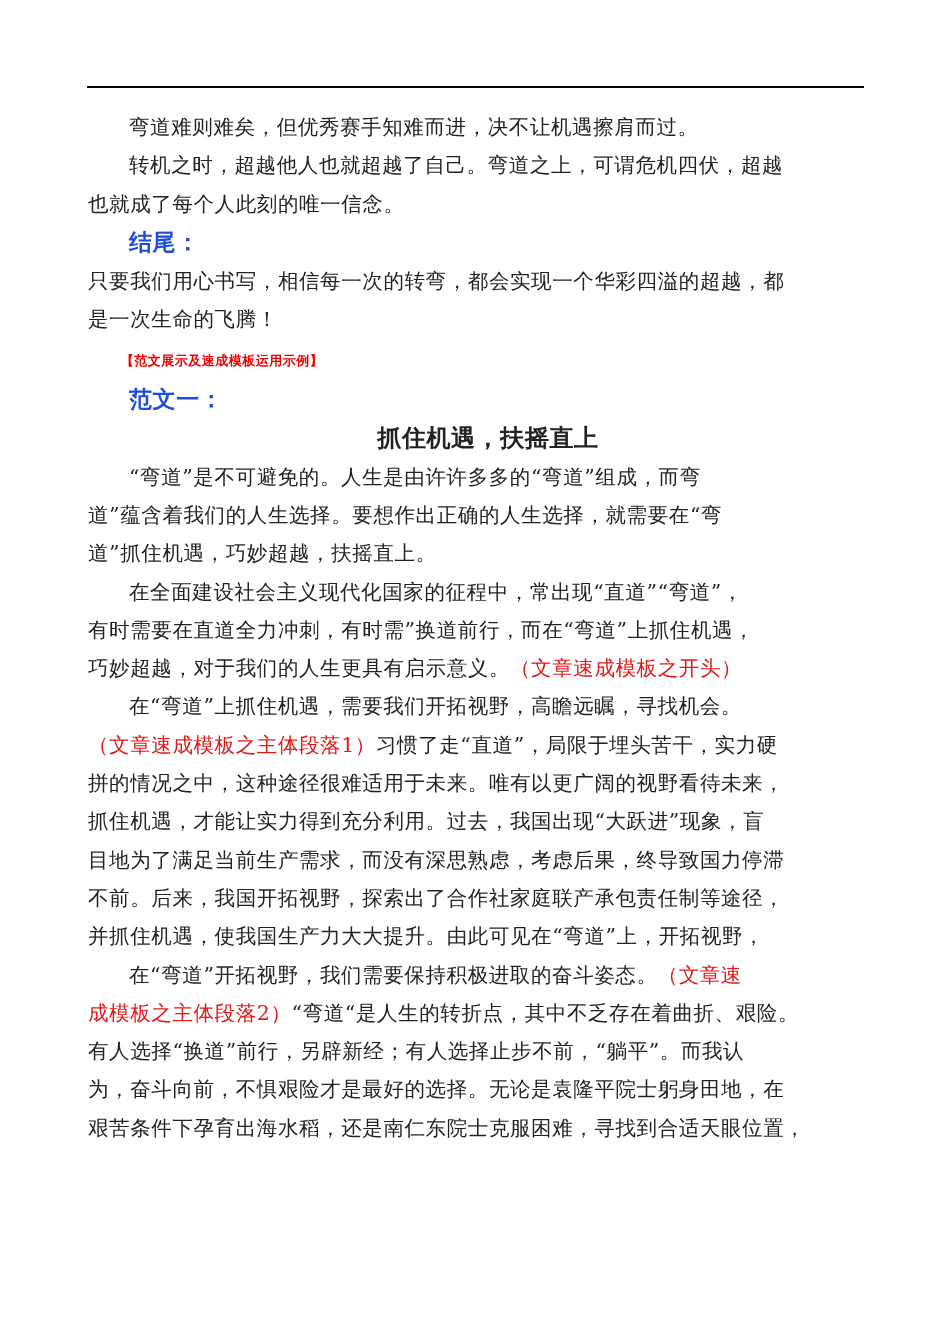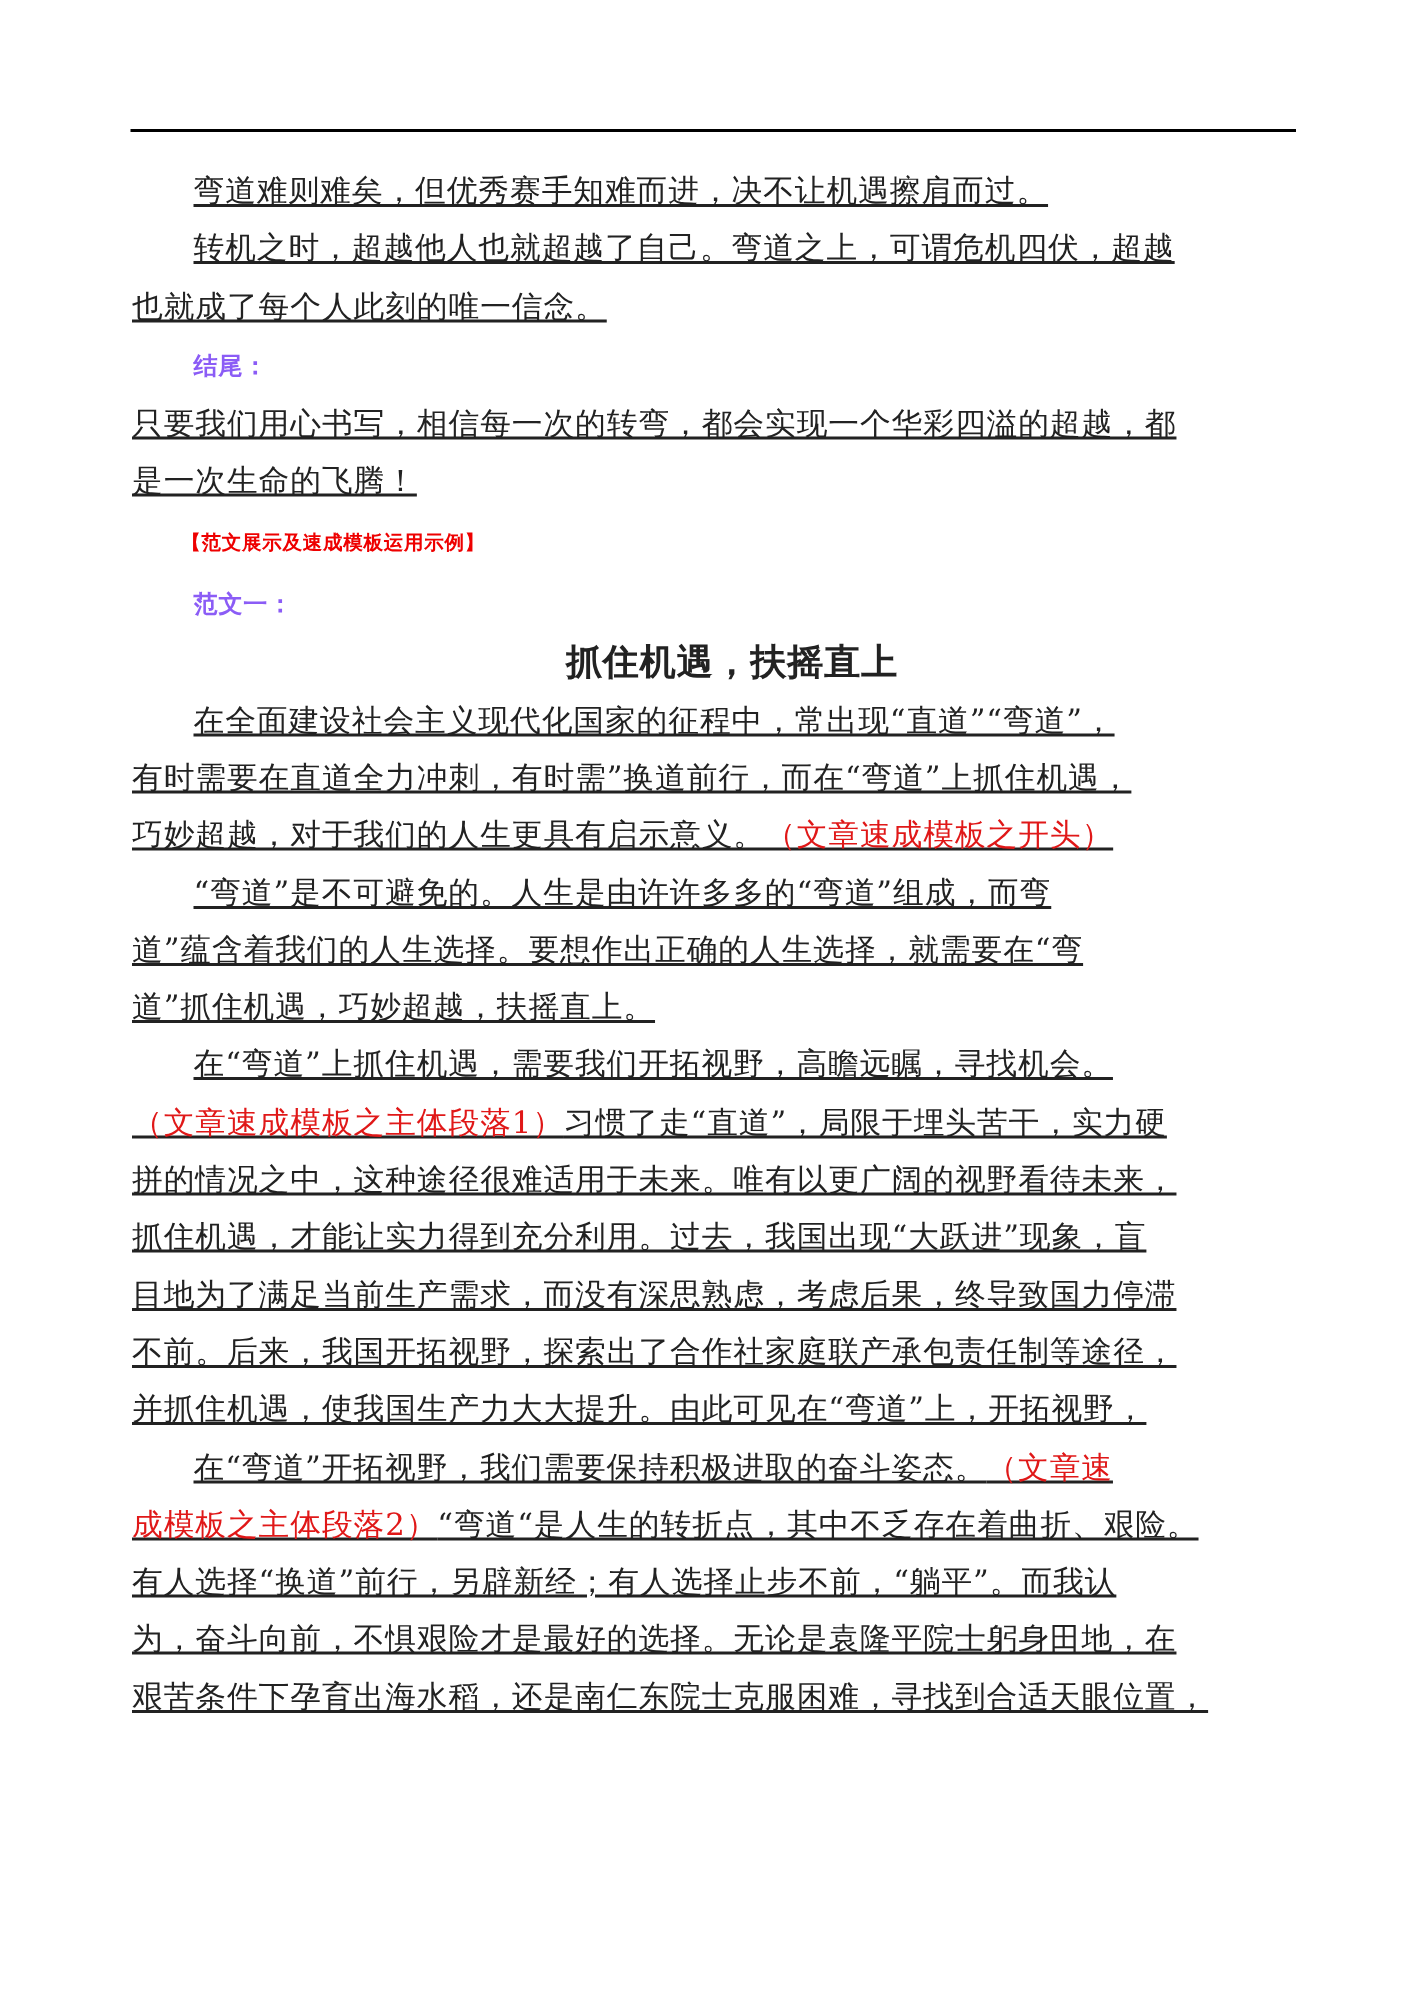--- a/index.html
+++ b/index.html
@@ -34,36 +34,35 @@
       line-height: 38.3px;
       margin: 0;
       text-indent: 2em;
       letter-spacing: 0.6px;
       text-align: justify;
       white-space: normal;
     }
     .line {
       display: block;
       white-space: nowrap;
-      text-decoration: underline;
     }
     .noindent { text-indent: 0; }
     .red { color: #e01818; }
     .heading-red {
       color: #ee0000;
       font-weight: bold;
       font-family: "DejaVu Sans", "Liberation Sans", sans-serif;
       font-size: 13px;
       letter-spacing: 0.5px;
     }
     .heading-blue {
-      color: #8b5cf6;
+      color: #1d4ed8;
       font-family: "DejaVu Sans", "Liberation Sans", sans-serif;
       font-weight: bold;
-      font-size: 16px;
+      font-size: 23px;
     }
     .essay-title {
       display: block;
       text-align: center;
       text-indent: 0;
       font-family: "DejaVu Sans", "Liberation Sans", sans-serif;
       font-weight: bold;
       font-size: 24px;
       color: #222222;
       padding-left: 20px;
@@ -100,29 +99,29 @@
 
   <p class="para">
     <span class="heading-blue">范文一：</span>
   </p>
 
   <p class="para">
     <span class="essay-title">抓住机遇，扶摇直上</span>
   </p>
 
   <p class="para">
+    <span class="line">“弯道”是不可避免的。人生是由许许多多的“弯道”组成，而弯</span>
+    <span class="line" style="text-indent:0">道”蕴含着我们的人生选择。要想作出正确的人生选择，就需要在“弯</span>
+    <span class="line" style="text-indent:0">道”抓住机遇，巧妙超越，扶摇直上。</span>
+  </p>
+
+  <p class="para">
     <span class="line">在全面建设社会主义现代化国家的征程中，常出现“直道”“弯道”，</span>
     <span class="line" style="text-indent:0">有时需要在直道全力冲刺，有时需”换道前行，而在“弯道”上抓住机遇，</span>
     <span class="line" style="text-indent:0"><span>巧妙超越，对于我们的人生更具有启示意义。</span><span class="red">（文章速成模板之开头）</span></span>
-  </p>
-
-  <p class="para">
-    <span class="line">“弯道”是不可避免的。人生是由许许多多的“弯道”组成，而弯</span>
-    <span class="line" style="text-indent:0">道”蕴含着我们的人生选择。要想作出正确的人生选择，就需要在“弯</span>
-    <span class="line" style="text-indent:0">道”抓住机遇，巧妙超越，扶摇直上。</span>
   </p>
 
   <p class="para">
     <span class="line">在“弯道”上抓住机遇，需要我们开拓视野，高瞻远瞩，寻找机会。</span>
     <span class="line" style="text-indent:0"><span class="red">（文章速成模板之主体段落1）</span><span>习惯了走“直道”，局限于埋头苦干，实力硬</span></span>
     <span class="line" style="text-indent:0">拼的情况之中，这种途径很难适用于未来。唯有以更广阔的视野看待未来，</span>
     <span class="line" style="text-indent:0">抓住机遇，才能让实力得到充分利用。过去，我国出现“大跃进”现象，盲</span>
     <span class="line" style="text-indent:0">目地为了满足当前生产需求，而没有深思熟虑，考虑后果，终导致国力停滞</span>
     <span class="line" style="text-indent:0">不前。后来，我国开拓视野，探索出了合作社家庭联产承包责任制等途径，</span>
     <span class="line" style="text-indent:0">并抓住机遇，使我国生产力大大提升。由此可见在“弯道”上，开拓视野，</span>

